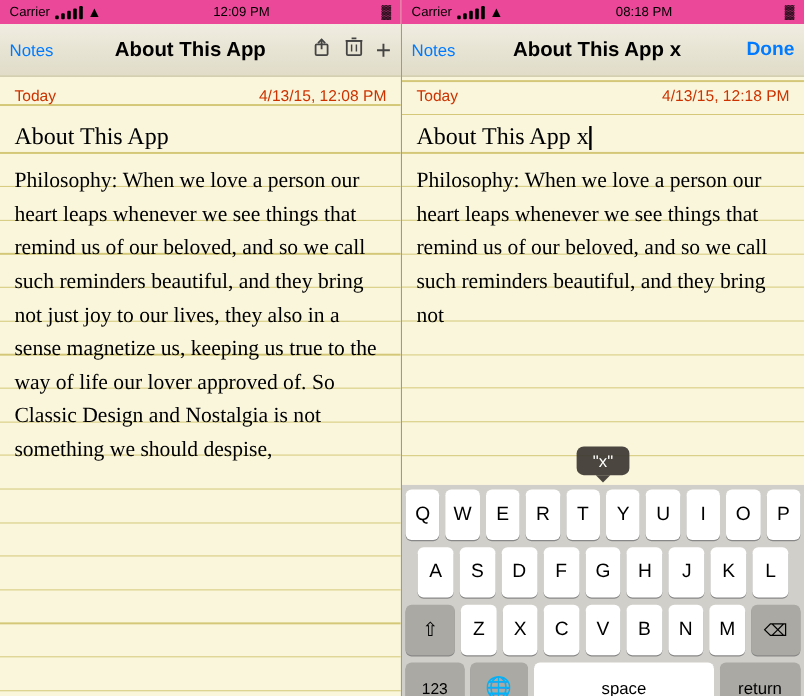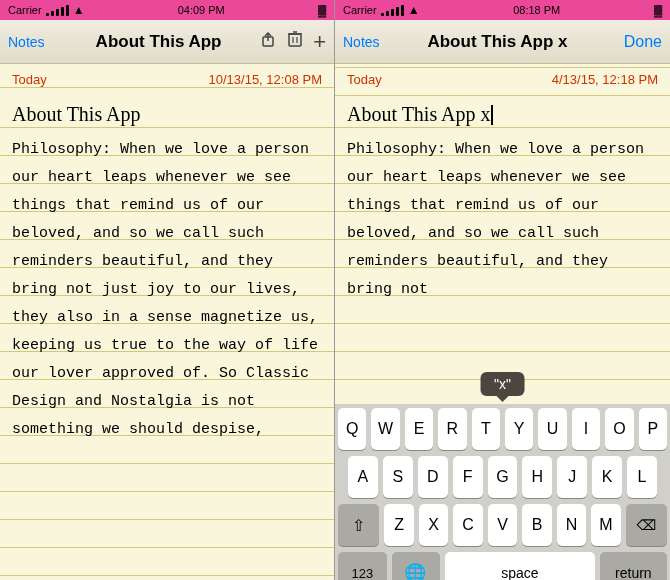--- a/index.html
+++ b/index.html
@@ -130,24 +130,24 @@
       font-size: 13px;
     }
     .note-title {
       font-size: 20px;
       font-weight: 400;
       color: #000;
       margin-bottom: 10px;
       font-family: 'Georgia', serif;
     }
     .note-body {
-      font-size: 15px;
+      font-size: 18px;
       color: #000;
       line-height: 28px;
-      font-family: Liberation Mono, monospace;
+      font-family: Liberation Serif, serif;
     }
 
     
     .phone-panel-right {
       width: 335px;
       height: 580px;
       display: flex;
       flex-direction: column;
       background: #f5f0d0;
       overflow: hidden;
@@ -264,42 +264,42 @@
       0%, 100% { opacity: 1; }
       50% { opacity: 0; }
     }
     .note-area-right-content {
       position: relative;
       height: 100%;
     }
     .nav-done-btn {
       color: #007aff;
       font-size: 16px;
-      font-weight: 400;
+      font-weight: 700;
       cursor: pointer;
     }
   </style>
 </head>
 <body>
 
 <div class="phone-panel">
 
   <div class="status-bar">
     <div class="status-left">
       <span>Carrier</span>
       <div class="signal-bars">
         <div class="bar bar1"></div>
         <div class="bar bar2"></div>
         <div class="bar bar3"></div>
         <div class="bar bar4"></div>
         <div class="bar bar5"></div>
       </div>
       <span class="wifi-icon">▲</span>
     </div>
-    <span>04:09 PM</span>
+    <span>12:09 PM</span>
     <div class="status-right">
       <span class="battery-icon">▓</span>
     </div>
   </div>
 
   <div class="nav-bar">
     <div class="nav-left">
       <span class="nav-back-btn">Notes</span>
     </div>
     <span class="nav-title">About This App</span>
@@ -320,21 +320,21 @@
           <line x1="10" y1="7" x2="10" y2="13" stroke="#444" stroke-width="1.2"></line>
         </svg>
       </span>
       <span class="nav-add-btn">+</span>
     </div>
   </div>
 
   <div class="note-area">
     <div class="note-date-row">
       <span class="note-today">Today</span>
-      <span class="note-date">10/13/15, 12:08 PM</span>
+      <span class="note-date">4/13/15, 12:08 PM</span>
     </div>
     <div class="note-title">About This App</div>
     <div class="note-body">Philosophy: When we love a person our heart leaps whenever we see things that remind us of our beloved, and so we call such reminders beautiful, and they bring not just joy to our lives, they also in a sense magnetize us, keeping us true to the way of life our lover approved of. So Classic Design and Nostalgia is not something we should despise,</div>
   </div>
 </div>
 
 <div class="phone-panel-right">
 
   <div class="status-bar">
     <div class="status-left">

